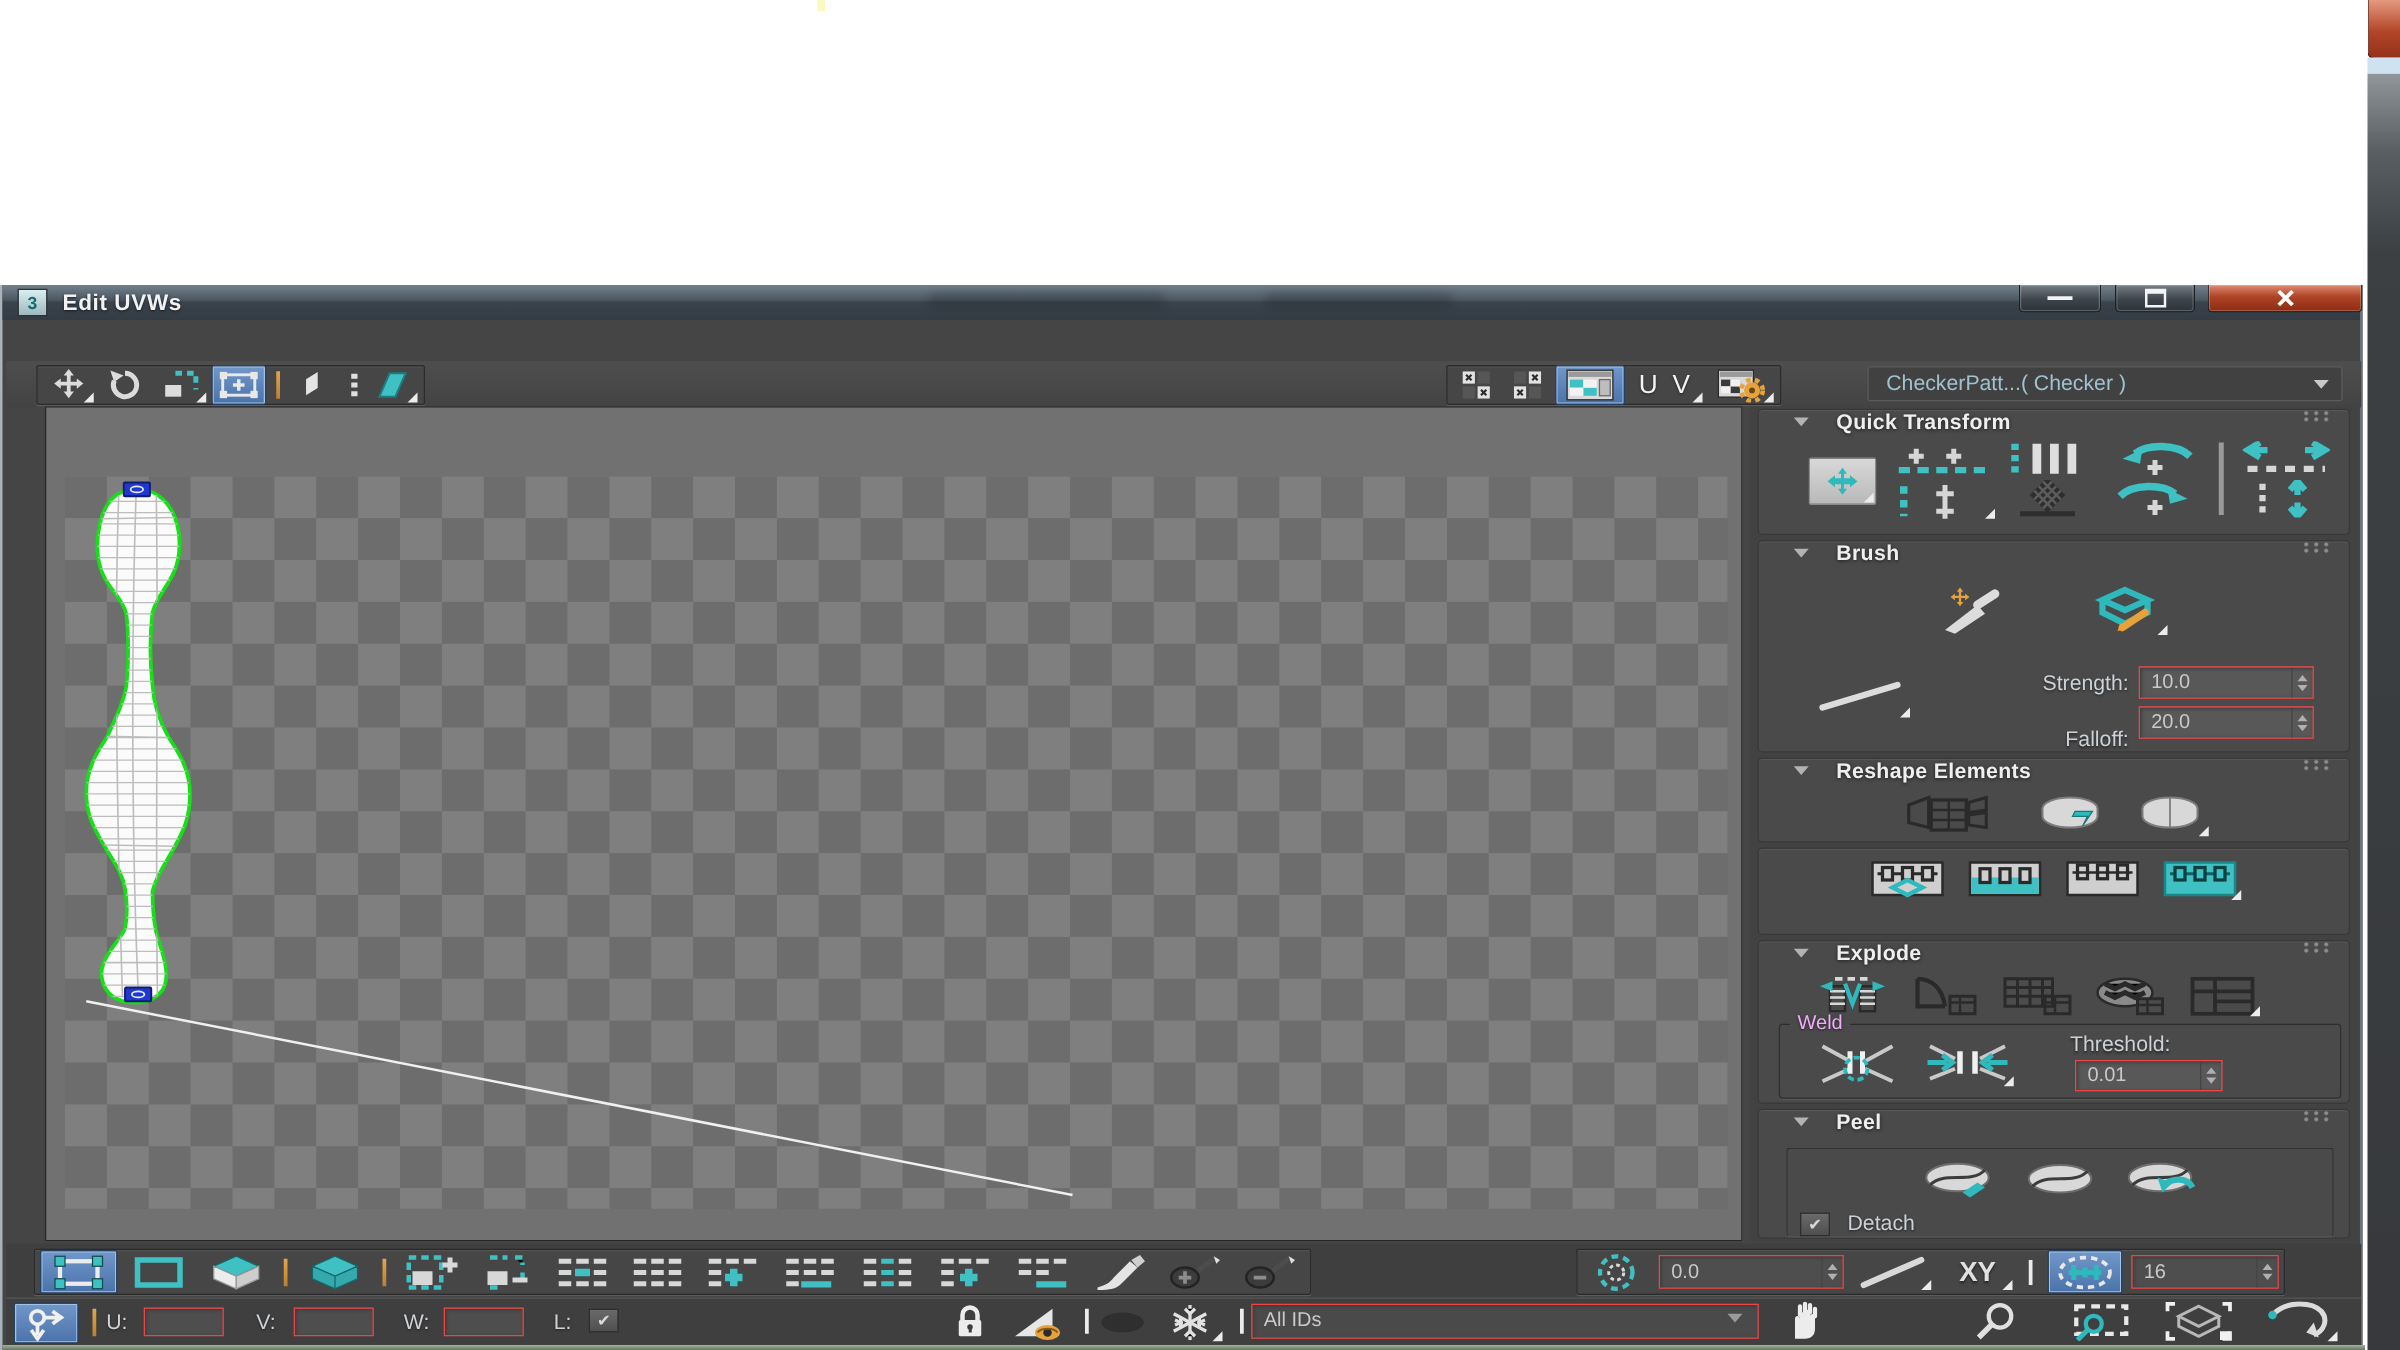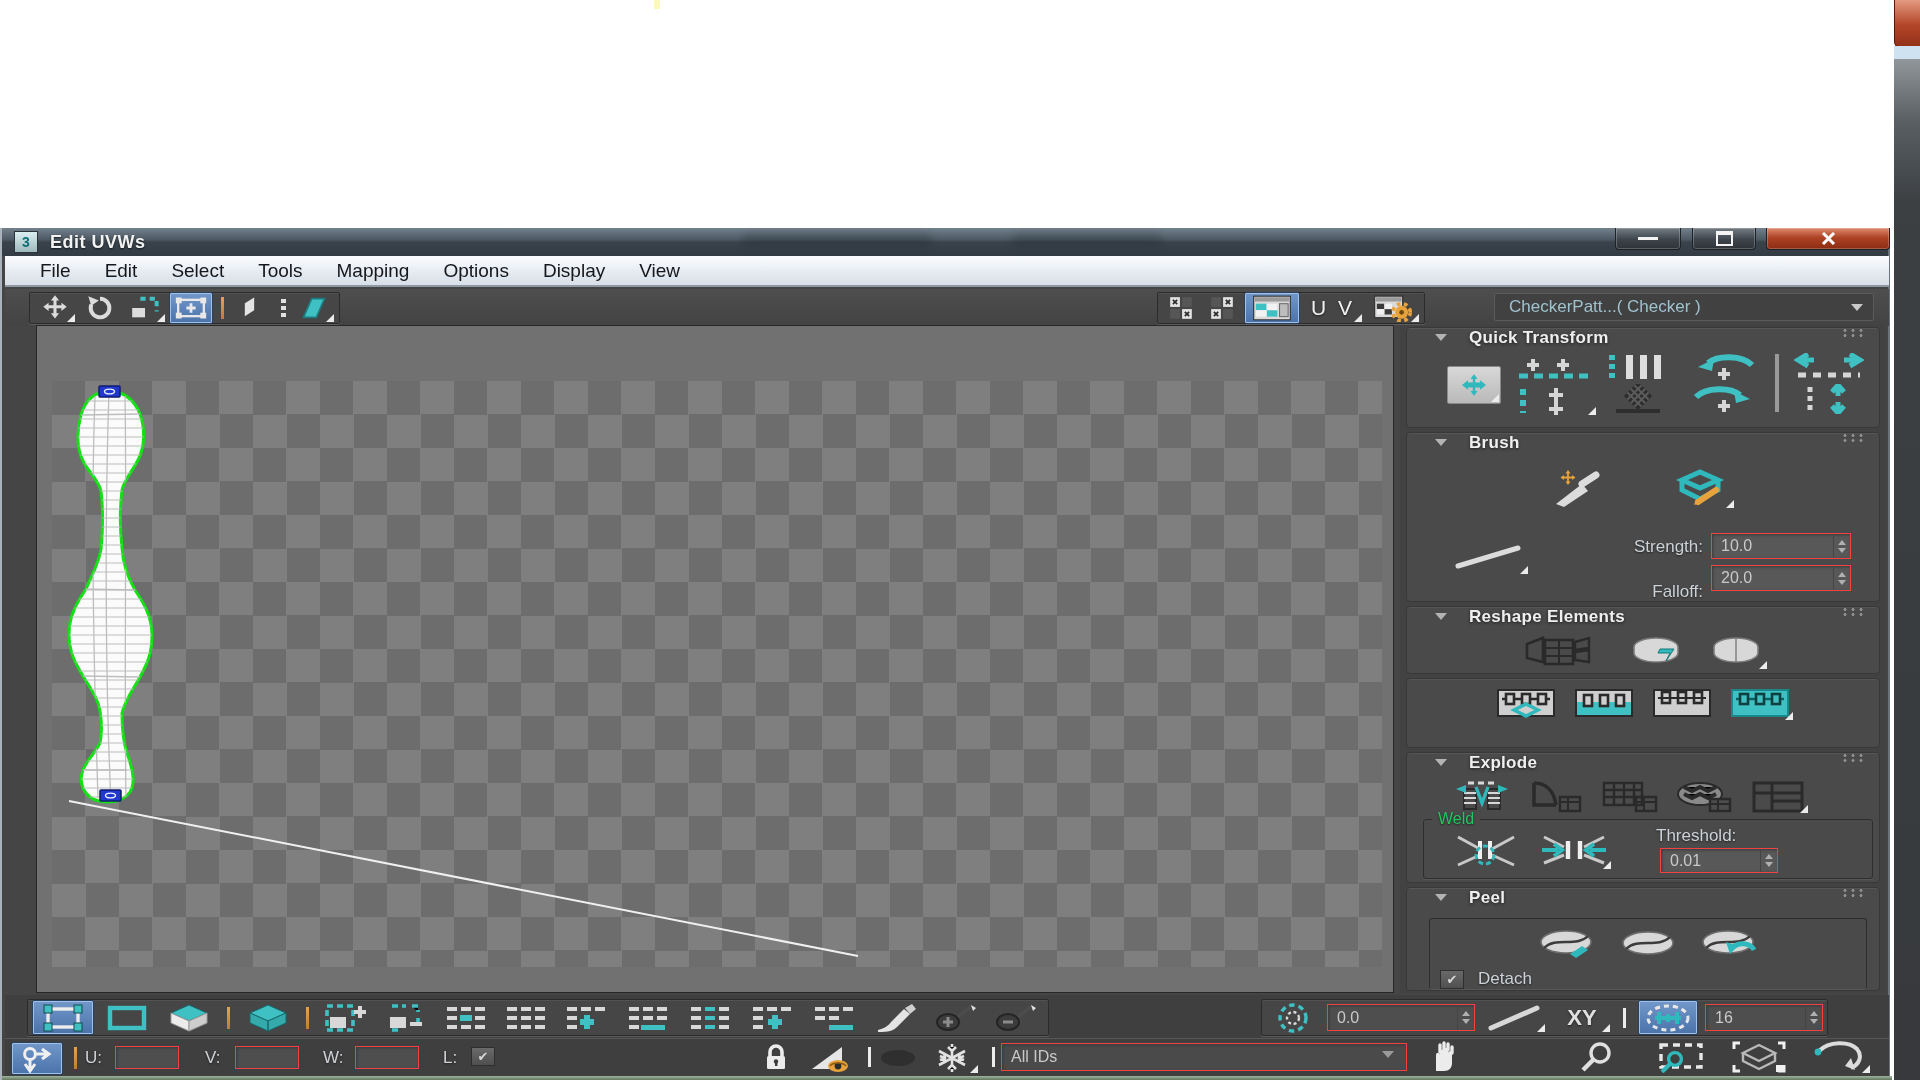--- a/index.html
+++ b/index.html
@@ -29,21 +29,21 @@
   #canvas{position:absolute;left:34px;top:97px;width:1358px;height:668px;background:#717171;border:1px solid #272727;box-sizing:border-box}
   #checker{position:absolute;left:15px;top:55px;width:1330px;height:586px;background-color:#6d6d6d;background-image:conic-gradient(#7f7f7f 90deg,#6d6d6d 90deg 180deg,#7f7f7f 180deg 270deg,#6d6d6d 270deg);background-size:67px 67px}
   
   #rpanel{position:absolute;left:1398px;top:97px;width:486px;height:668px;background:#424242;overflow:hidden}
   .roll{position:absolute;left:6px;width:474px;background:#4a4a4a;border:1px solid #383838;border-radius:4px;box-shadow:inset 0 1px 0 #565656;box-sizing:border-box}
   .rhead{height:23px;display:flex;align-items:flex-start}
   .rarr{width:0;height:0;border:6px solid transparent;border-top:7px solid #b3b3b3;margin:6px 0 0 28px}
   .rtitle{margin-left:22px;color:#efefef;font-size:17px;font-weight:bold;text-shadow:0 1px 3px #1e1e1e;letter-spacing:.3px}
   .grip{margin-left:auto;margin-right:12px;width:26px;height:10px;background-image:radial-gradient(circle,#8d8d8d 1.3px,transparent 1.8px);background-size:8px 5px}
   .gbx{position:absolute;border:1px solid #2e2e2e;border-radius:3px;box-shadow:0 1px 0 #575757}
-  .glabel{position:absolute;top:-10px;left:8px;background:#4a4a4a;padding:0 6px;color:#22c55e;font-size:16px;text-shadow:0 1px 2px #222}
+  .glabel{position:absolute;top:-10px;left:8px;background:#4a4a4a;padding:0 6px;color:#f0abfc;font-size:16px;text-shadow:0 1px 2px #222}
   .flabel{color:#ccd2d8;font-size:17px;text-shadow:0 1px 2px #222}
   .fld{display:flex;align-items:center;background:#585858;border:1px solid #ef4444;box-shadow:inset 1px 1px 3px #3a3a3a;color:#c9c9c9;font-size:16px;box-sizing:border-box}
   .fld .val{flex:1;padding-left:9px;white-space:pre}
   .spin{width:16px;align-self:stretch;display:flex;flex-direction:column;align-items:center;justify-content:center;gap:3px;border-left:1px solid #444}
   .spin i{display:block;width:0;height:0;border-left:4px solid transparent;border-right:4px solid transparent}
   .spin .up{border-bottom:5px solid #b0b0b0}
   .spin .dn{border-top:5px solid #b0b0b0}
   
   #selbar{position:absolute;left:3px;top:767px;width:1884px;height:43px;background:#3f3f3f}
   #statbar{position:absolute;left:3px;top:810px;width:1884px;height:38px;background:#3f3f3f;border-top:1px solid #575757}
@@ -79,30 +79,20 @@
     <div class="wbtn" style="left:1690px;width:62px">
       <div style="width:13px;height:9px;border:2px solid #f4f4f4;border-top-width:4px"></div>
     </div>
     <div class="wbtn close" style="left:1764px;width:122px">
       <svg width="15" height="13" viewBox="0 0 15 13">
           <path d="M2 1l11 11M13 1L2 12" stroke="#fff" stroke-width="3"></path>
         </svg>
     </div>
   </div>
 
-  <div id="menubar">
-    <div class="mi">File</div>
-    <div class="mi">Edit</div>
-    <div class="mi">Select</div>
-    <div class="mi">Tools</div>
-    <div class="mi">Mapping</div>
-    <div class="mi">Options</div>
-    <div class="mi">Display</div>
-    <div class="mi">View</div>
-  </div>
 
   <div id="toptb">
     <div class="grp" style="position:absolute;left:24px;top:3px;height:30px">
       <div class="ib fly">
         <svg width="30" height="28" viewBox="0 0 24 24">
             <path d="M12 1l3.5 4.5h-2.2v4.2h4.2V7.5L22 11l-4.5 3.5v-2.2h-4.2v4.2h2.2L12 21l-3.5-4.5h2.2v-4.2H6.5v2.2L2 11l4.5-3.5v2.2h4.2V5.5H8.5z" fill="#dcdcdc"></path>
           </svg>
       </div>
       <div class="ib">
         <svg width="30" height="28" viewBox="0 0 24 24">

